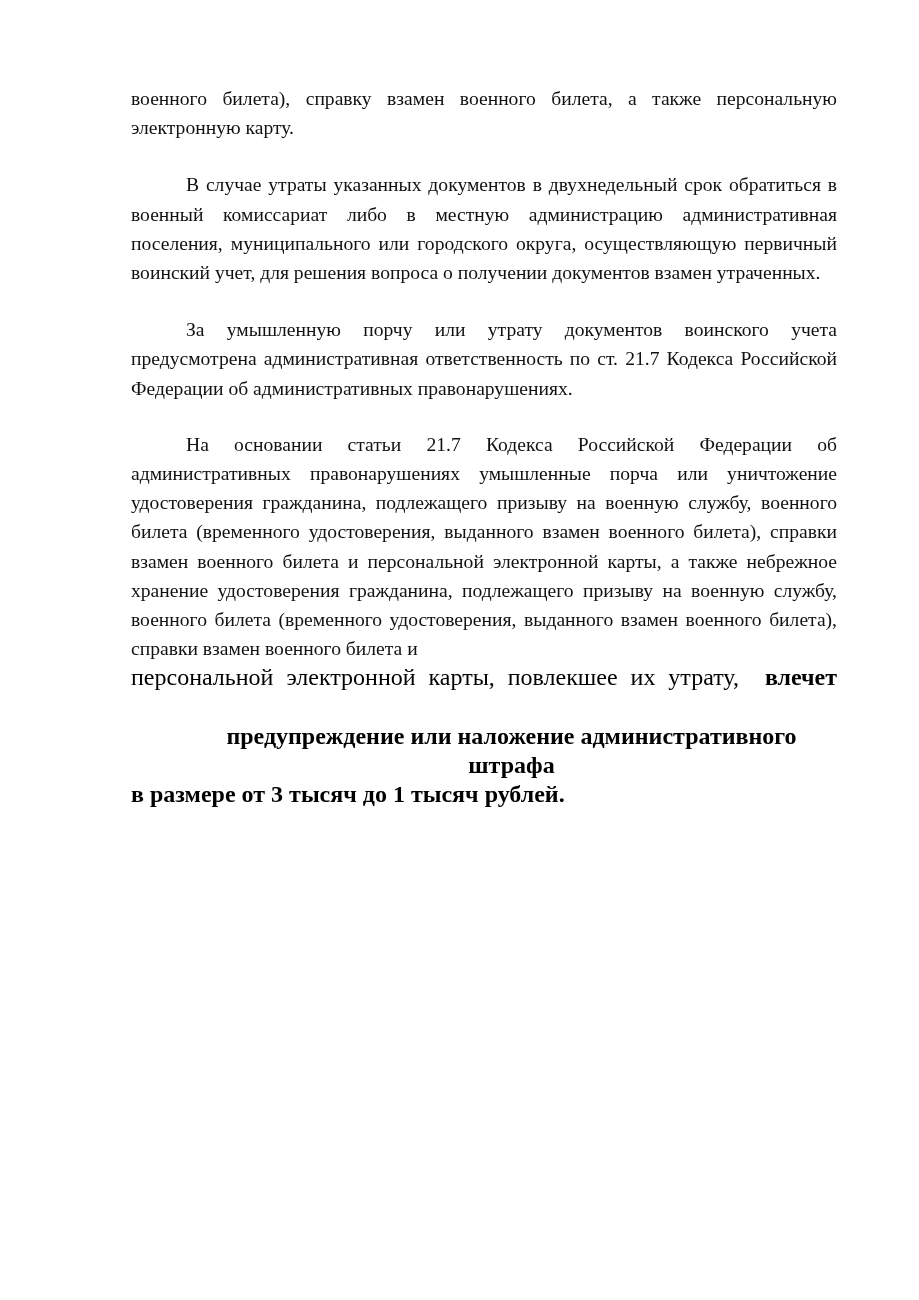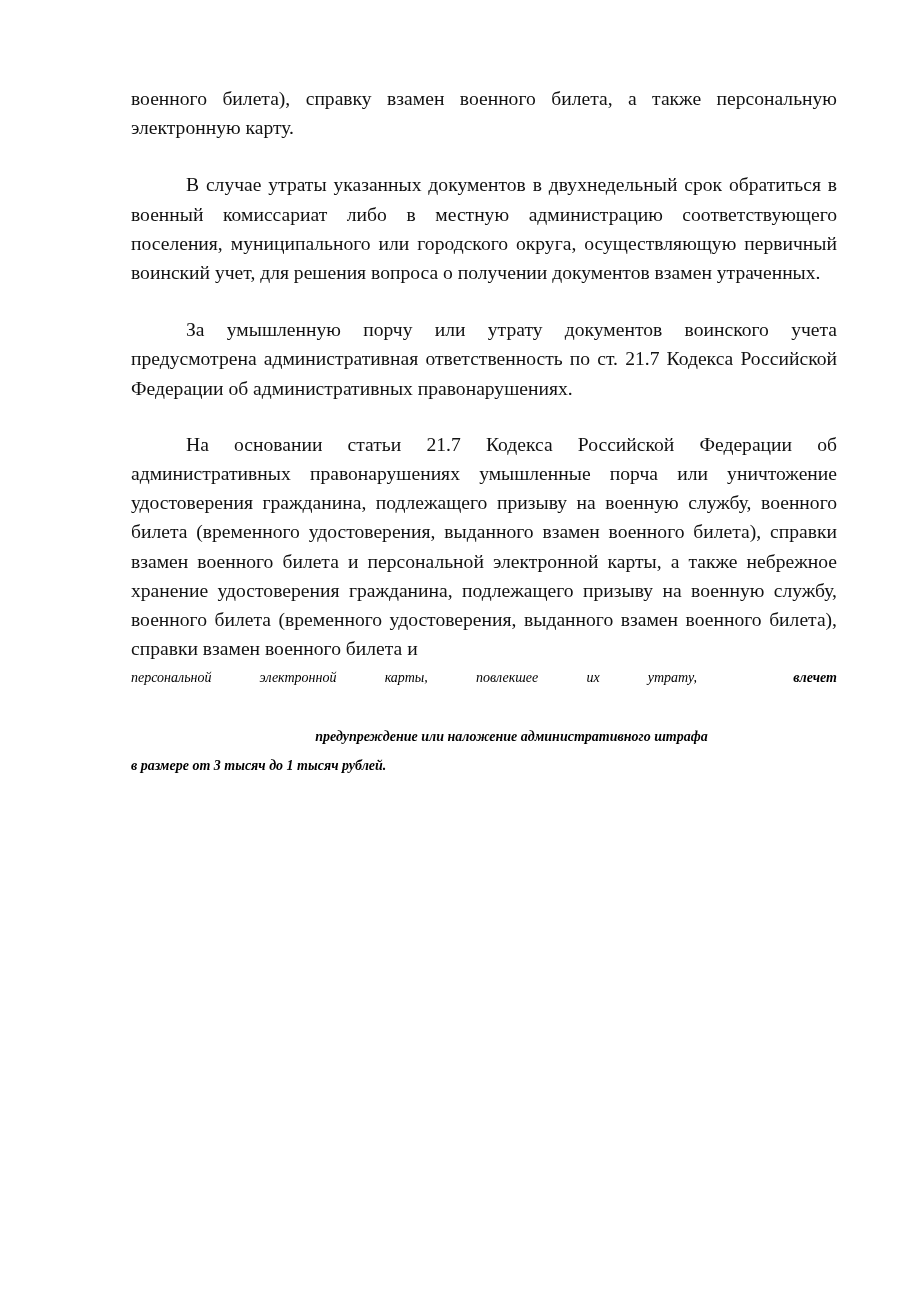--- a/index.html
+++ b/index.html
@@ -59,24 +59,23 @@
   .para-gap-sm {
     height: 27px;
   }
 
   .bold {
     font-weight: bold;
   }
 
   
   .closing {
-    font-size: 14px;
+    font-size: 24px;
     line-height: 29.2px;
     margin: 0;
-    font-style: italic;
   }
 
   .closing-line-1 {
     text-align: justify;
     text-justify: inter-word;
     text-indent: 0;
   }
   
   .closing-line-1::after {
     content: "";
@@ -103,21 +102,21 @@
 <body>
 
 <div class="page">
 
   <div class="text-body">
 
     <p class="para cont">военного билета), справку взамен военного билета, а также персональную электронную карту.</p>
 
     <div class="para-gap"></div>
 
-    <p class="para indent">В случае утраты указанных документов в двухнедельный срок обратиться в военный комиссариат либо в местную администрацию соответствующего поселения, муниципального или городского округа, осуществляющую первичный воинский учет, для решения вопроса о получении документов взамен утраченных.</p>
+    <p class="para indent">В случае утраты указанных документов в двухнедельный срок обратиться в военный комиссариат либо в местную администрацию административная поселения, муниципального или городского округа, осуществляющую первичный воинский учет, для решения вопроса о получении документов взамен утраченных.</p>
 
     <div class="para-gap"></div>
 
     <p class="para indent">За умышленную порчу или утрату документов воинского учета предусмотрена административная ответственность по ст. 21.7 Кодекса Российской Федерации об административных правонарушениях.</p>
 
     <div class="para-gap-sm"></div>
 
     <p class="para indent">На основании статьи 21.7 Кодекса Российской Федерации об административных правонарушениях  умышленные порча или уничтожение удостоверения гражданина, подлежащего призыву на военную службу, военного билета (временного удостоверения, выданного взамен военного билета), справки взамен военного билета и персональной электронной карты, а также небрежное хранение удостоверения гражданина, подлежащего призыву на военную службу, военного билета (временного удостоверения, выданного взамен военного билета), справки взамен военного билета и</p>
 
     <p class="closing closing-line-1"><span>персональной электронной карты, повлекшее их утрату,</span><span class="nowrap-gap">  </span><span class="bold">влечет</span></p>

